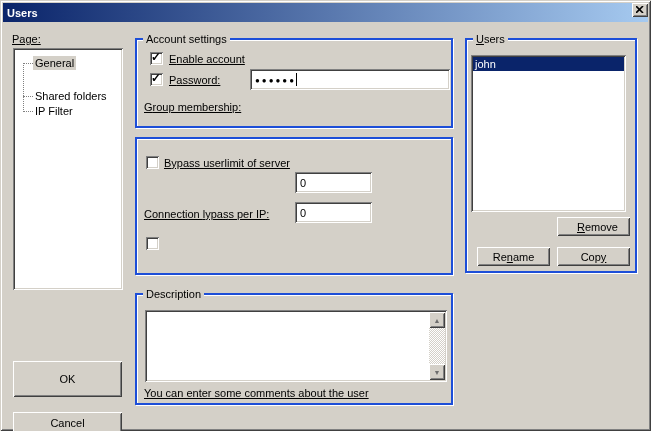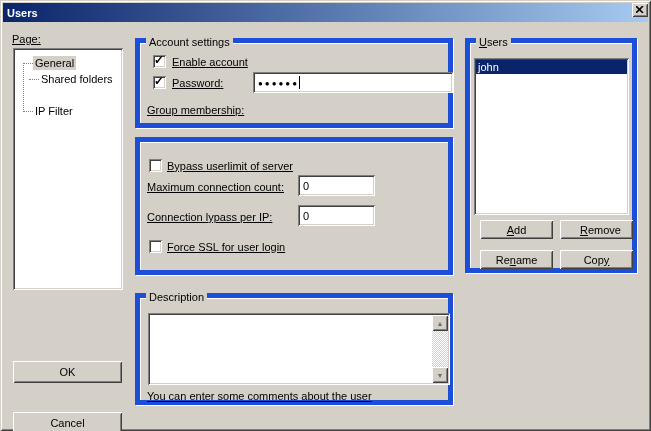--- a/index.html
+++ b/index.html
@@ -33,21 +33,21 @@
     box-shadow: inset 1px 1px 0 #FFFFFF, inset -1px -1px 0 #404040,
                 inset 2px 2px 0 #D4D0C8, inset -2px -2px 0 #808080;
   }
   .sunken {
     background:#FFFFFF;
     box-shadow: inset 1px 1px 0 #808080, inset -1px -1px 0 #FFFFFF,
                 inset 2px 2px 0 #404040, inset -2px -2px 0 #D4D0C8;
   }
   .groupbox {
     position:absolute;
-    border:5px solid #1d4ed8;
+    border:2px solid #1d4ed8;
     box-shadow: 1px 1px 0 #FFFFFF, inset 1px 1px 0 #FFFFFF;
   }
   .group-label {
     position:absolute; top:-7px; left:6px;
     background:#D4D0C8; padding:0 3px; line-height:13px;
   }
   .mn { text-decoration:underline; }
   label, .static { line-height:13px;text-decoration:underline; }
 
   
@@ -58,21 +58,21 @@
     position:absolute; left:8px; top:13px; height:49px; width:1px;
     border-left:1px dotted #808080;
   }
   .tree-item { position:absolute; left:0; height:16px; display:flex; align-items:center; }
   .tree-stub { width:10px; height:1px; margin-left:8px; border-top:1px dotted #808080; }
   .tree-item-label { padding:1px 2px; white-space:nowrap; }
   .tree-item.selected .tree-item-label { background:#D4D0C8; }
 
   
   .btn { position:absolute; display:flex; align-items:center; justify-content:center; cursor:default; }
-  .ok-btn { left:13px; top:361px; width:109px; height:22px; }
+  .ok-btn { left:13px; top:361px; width:109px; height:36px; }
   .cancel-btn { left:13px; top:392px; width:109px; height:22px;margin-top:20px; }
 
   
   .grp-account { left:135px; top:38px; width:318px; height:90px; }
   .grp-limits  { left:135px; top:137px; width:318px; height:138px; }
   .grp-desc    { left:135px; top:293px; width:318px; height:112px; }
 
   .checkbox {
     position:absolute; width:13px; height:13px; background:#fff;
     box-shadow: inset 1px 1px 0 #808080, inset -1px -1px 0 #FFFFFF,
@@ -151,21 +151,21 @@
   </div>
 
   <div class="page-label static">Page:</div>
   <div class="tree-box sunken">
     <div class="tree-inner">
       <div class="tree-vline"></div>
       <div class="tree-item selected" style="top:5px;align-items:center;">
         <span class="tree-stub"></span>
         <span class="tree-item-label">General</span>
       </div>
-      <div class="tree-item" style="top:21px;margin-left:6px;">
+      <div class="tree-item" style="top:38px;">
         <span class="tree-stub"></span>
         <span class="tree-item-label">Shared folders</span>
       </div>
       <div class="tree-item" style="top:53px;">
         <span class="tree-stub"></span>
         <span class="tree-item-label">IP Filter</span>
       </div>
     </div>
   </div>
 
@@ -195,34 +195,32 @@
 
     <span class="static abs" style="left:7px; top:61px;"><span class="mn">G</span><span>roup membership:</span></span>
   </div>
 
   <div class="groupbox grp-limits">
     <span class="checkbox" style="left:9px; top:17px;">
       <span class="checkmark"></span>
     </span>
     <span class="static abs" style="left:27px; top:18px;"><span class="mn">B</span><span>ypass userlimit of server</span></span>
 
-    <span class="static abs" style="left:7px; top:39px;"><span>Ma</span><span class="mn">x</span><span>imum connection count:</span></span>
     <div class="field" style="left:158px; top:33px; width:77px; height:21px;">
       <span>0</span>
     </div>
 
     <span class="static abs" style="left:7px; top:69px;"><span>Connection </span><span class="mn">l</span><span>ypass per IP:</span></span>
     <div class="field" style="left:158px; top:63px; width:77px; height:21px;">
       <span>0</span>
     </div>
 
     <span class="checkbox" style="left:9px; top:98px;">
       <span class="checkmark"></span>
     </span>
-    <span class="static abs" style="left:27px; top:99px;"><span class="mn">F</span><span>orce SSL for user login</span></span>
   </div>
 
   <div class="groupbox grp-desc">
     <span class="group-label">Description</span>
     <div class="desc-box sunken">
       <span class="abs" style="left:4px; top:3px;"></span>
       <div class="scrollbar">
         <div class="scroll-btn scroll-up">
           <span>▲</span>
         </div>
@@ -236,23 +234,20 @@
 
   <div class="groupbox grp-users">
     <span class="group-label"><span class="mn">U</span><span>sers</span></span>
     <div class="users-list sunken">
       <div class="list-inner">
         <div class="user-row selected">
           <span>john</span>
         </div>
       </div>
     </div>
-    <div class="btn raised u-add">
-      <span><span class="mn">A</span><span>dd</span></span>
-    </div>
     <div class="btn raised u-remove">
       <span><span class="mn">R</span><span>emove</span></span>
     </div>
     <div class="btn raised u-rename">
       <span><span>Re</span><span class="mn">n</span><span>ame</span></span>
     </div>
     <div class="btn raised u-copy">
       <span><span>Cop</span><span class="mn">y</span></span>
     </div>
   </div>

